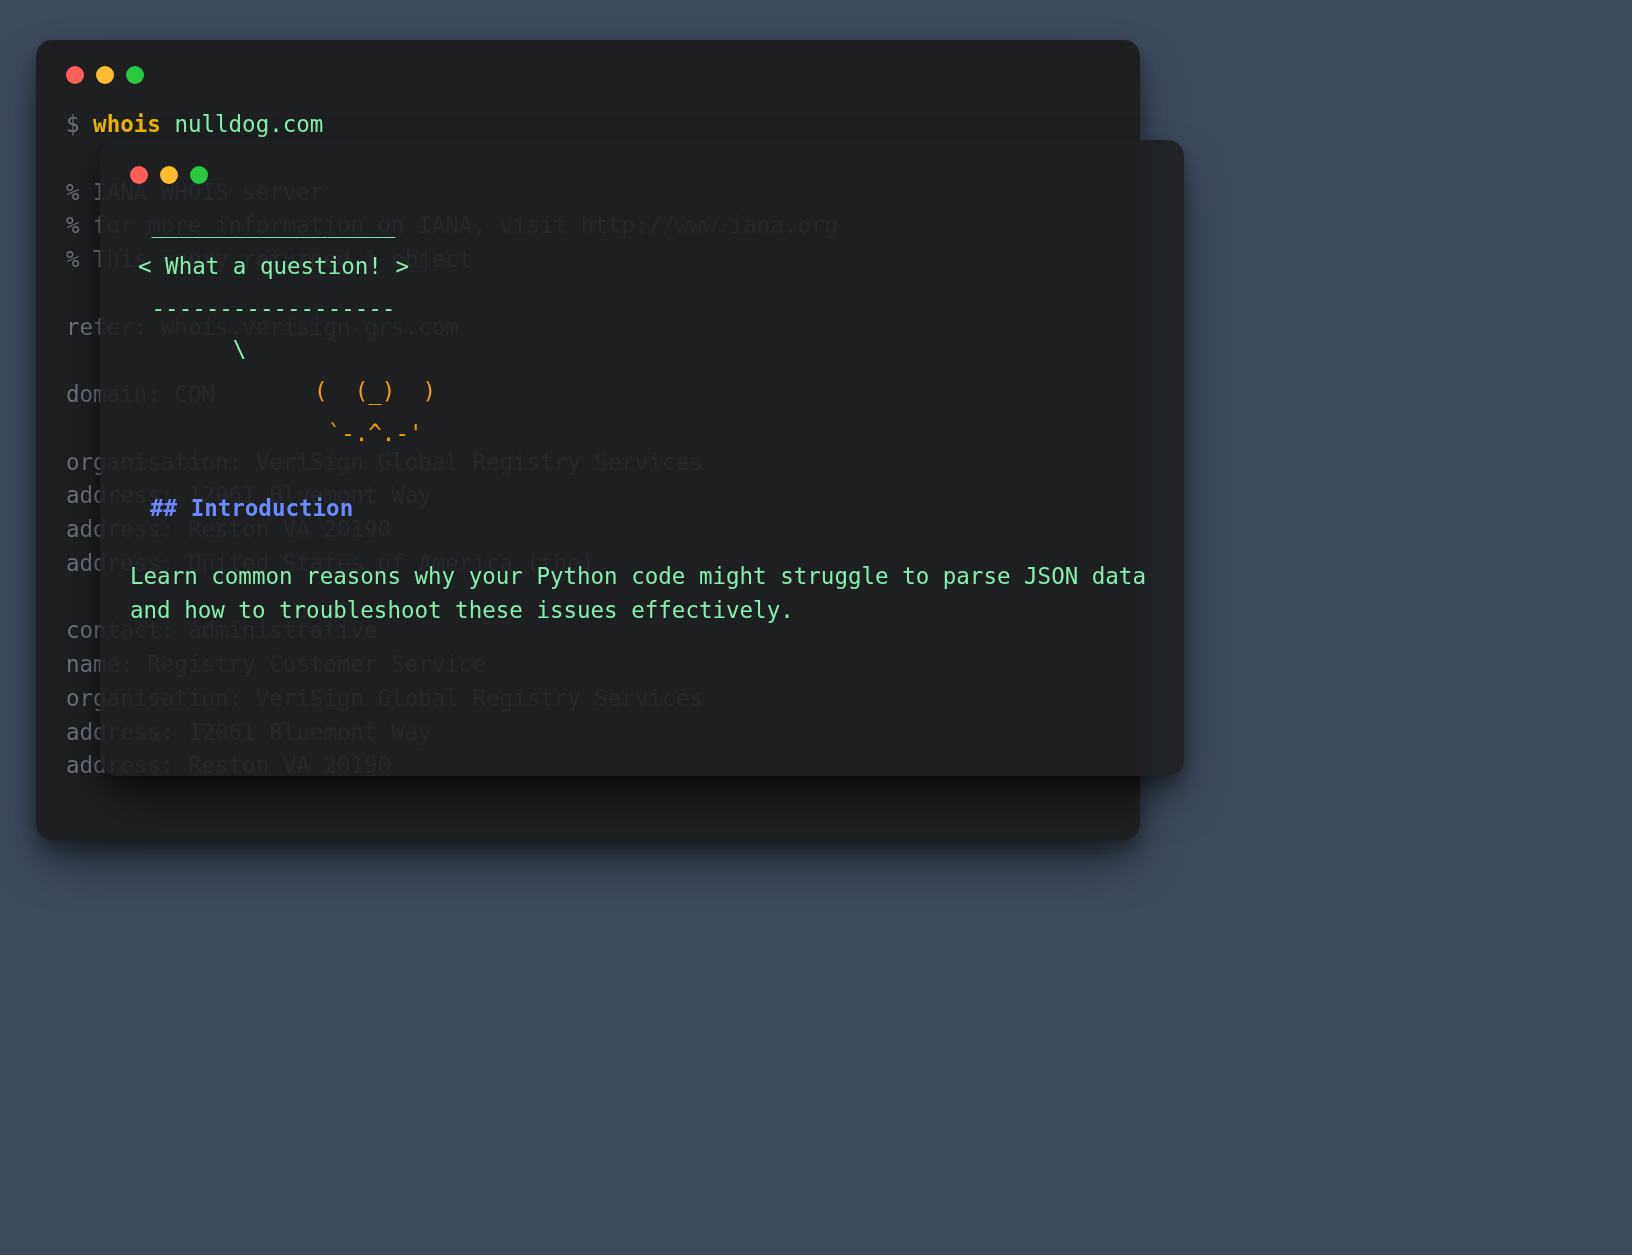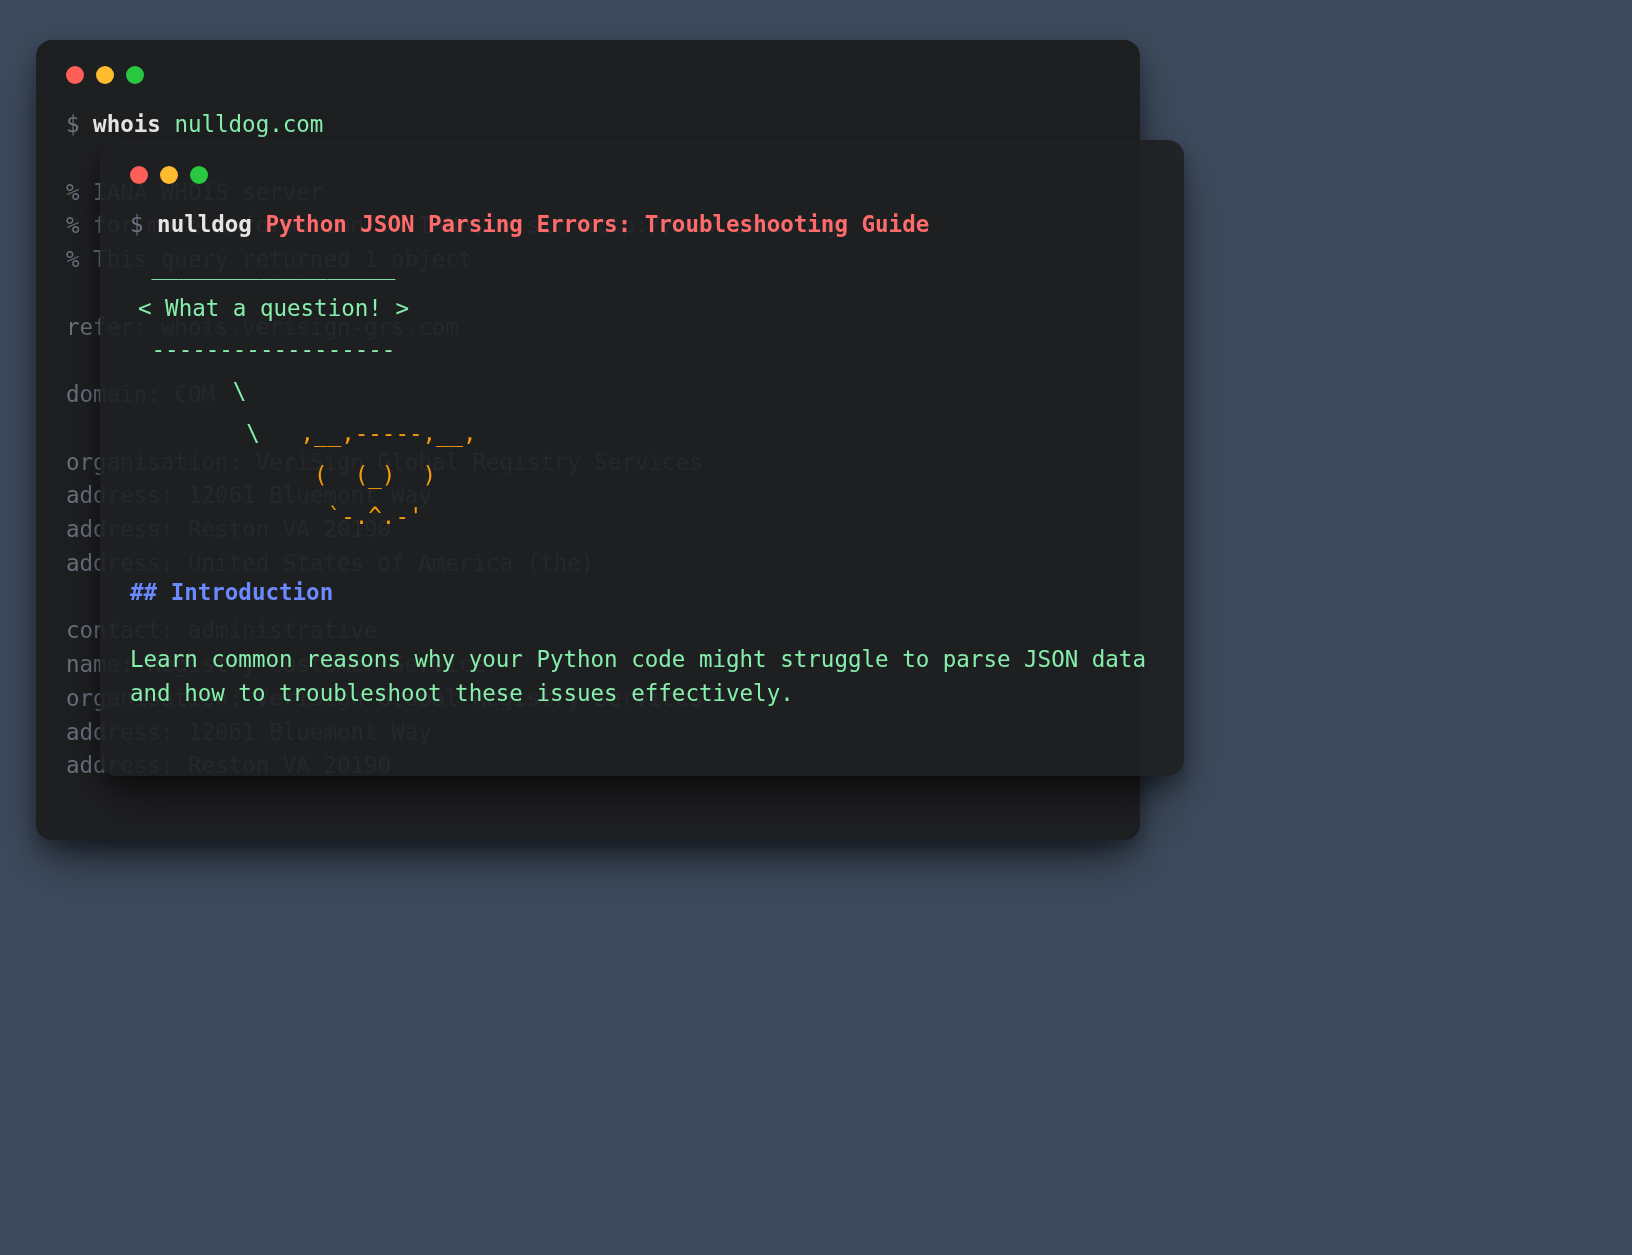--- a/index.html
+++ b/index.html
@@ -45,25 +45,25 @@
   .traffic-dot {
     width: 18px;
     height: 18px;
     border-radius: 50%;
   }
   .dot-red { background: #ff5f57; }
   .dot-yellow { background: #febc2e; }
   .dot-green { background: #28c840; }
   .dim { color: #6b7280; }
   .prompt-dollar { color: #6b7280; }
-  .prompt-cmd { color: #e5e5e5; font-weight: 600; }
+  .prompt-cmd { color: #eab308; font-weight: 600; }
   .white { color: #86efac; }
   .red-title { color: #ff6b6b; font-weight: 600; }
   .orange { color: #f59e0b; }
-  .blue { color: #6b8afd; font-weight: 600; }
+  .blue { color: #6b8afd; font-weight: 600; margin-left: 20px; }
   pre { font-family: inherit; white-space: pre; margin: 8px; }
   .back-content { position: relative; }
 </style>
 </head>
 <body>
 
 <div class="terminal term-back">
   <div class="traffic-lights">
     <div class="traffic-dot dot-red"></div>
     <div class="traffic-dot dot-yellow"></div>
@@ -120,31 +120,23 @@
     </div>
   </div>
 </div>
 
 <div class="terminal term-front">
   <div class="traffic-lights">
     <div class="traffic-dot dot-red"></div>
     <div class="traffic-dot dot-yellow"></div>
     <div class="traffic-dot dot-green"></div>
   </div>
-  <div>
-    <span class="prompt-dollar">$</span>
-    <span> </span>
-    <span class="prompt-cmd">nulldog</span>
-    <span> </span>
-    <span class="red-title">Python JSON Parsing Errors: Troubleshooting Guide</span>
-  </div>
   <pre class="white"> __________________</pre>
   <pre class="white">&lt; What a question! &gt;</pre>
   <pre class="white"> ------------------</pre>
   <pre class="white">       \</pre>
-  <pre><span class="white">        \   </span><span class="orange"></span><span class="orange">,__,-----,__,</span></pre>
   <pre class="orange">             (  (_)  )</pre>
   <pre class="orange">              `-.^.-'</pre>
   <br>
   <div class="blue">## Introduction</div>
   <br>
   <div class="white" style="max-width:100%;">Learn common reasons why your Python code might struggle to parse JSON data and how to troubleshoot these issues effectively.</div>
 </div>
 
 </body></html>

